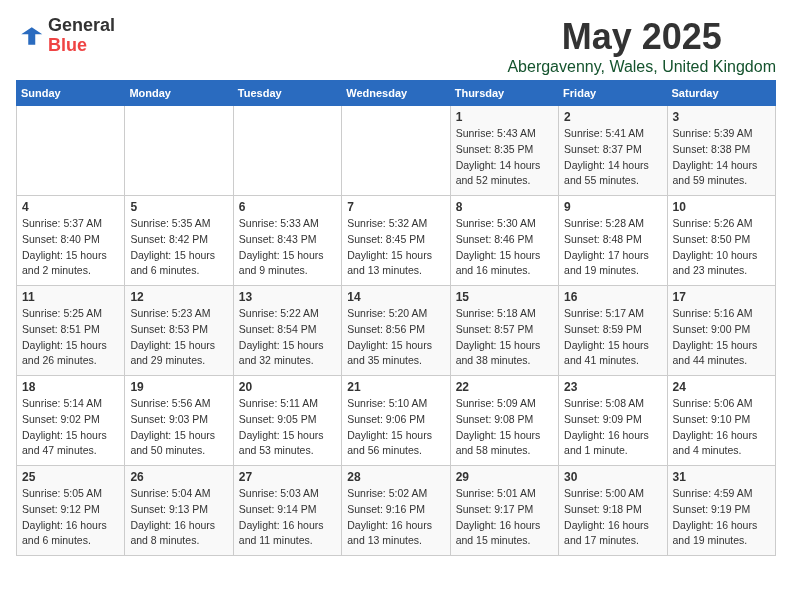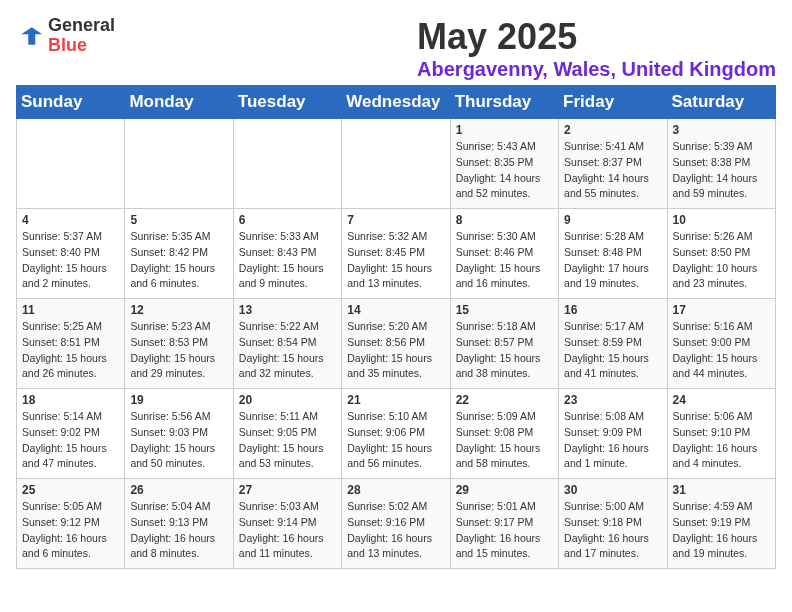--- a/index.html
+++ b/index.html
@@ -26,40 +26,39 @@
       font-weight: bold;
       line-height: 1.1;
     }
     .logo-general { color: #333; }
     .logo-blue { color: #ef4444; }
     .logo-icon {
       width: 28px;
       height: 28px;
     }
     .title-block {
-      text-align: left;
+      text-align: center;
     }
     .month-title {
       font-size: 36px;
       font-weight: bold;
       color: #333;
     }
     .location {
-      font-size: 20px;
-      color: #6d28d9;
-      font-weight: bold;
+      font-size: 16px;
+      color: #14532d;
     }
     table {
       width: 100%;
       border-collapse: collapse;
     }
     thead th {
       background: #2a6bbf;
       color: #fff;
-      font-size: 17px;
+      font-size: 11px;
       font-weight: bold;
       padding: 6px 4px;
       text-align: left;
       border: 1px solid #2a6bbf;
     }
     tbody td {
       border: 1px solid #ccc;
       vertical-align: top;
       padding: 4px 5px;
       font-size: 10.5px;

